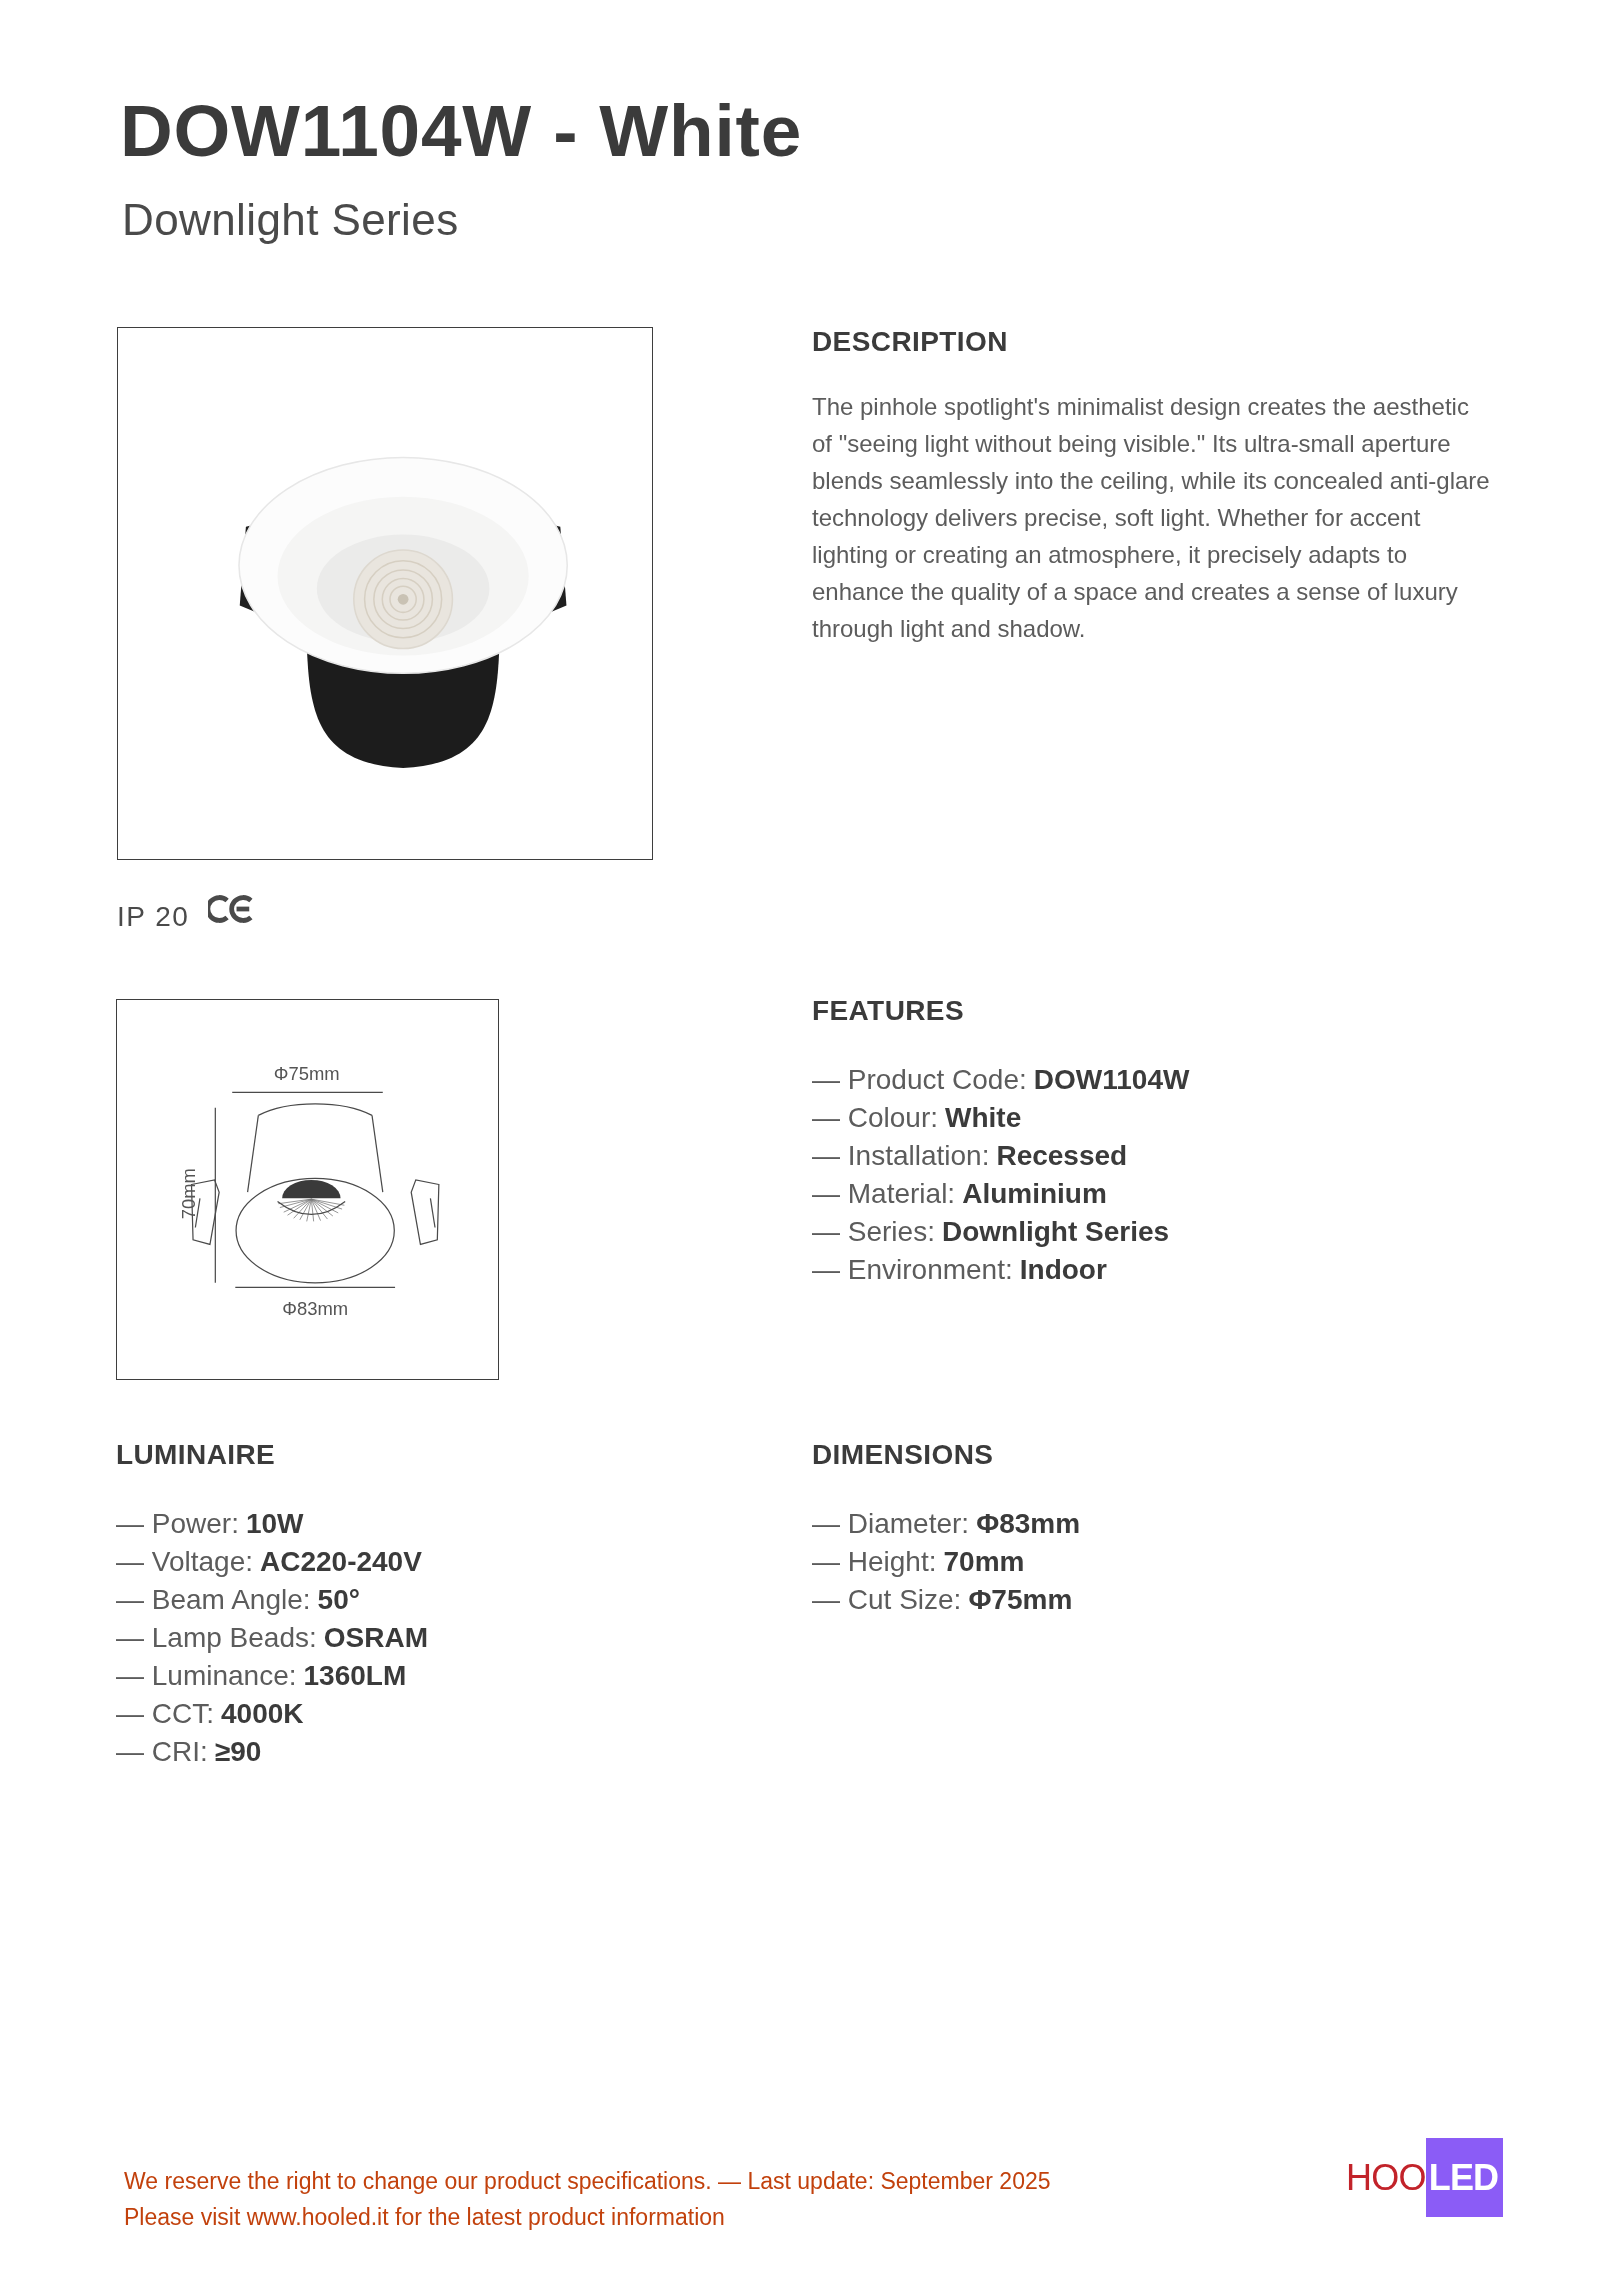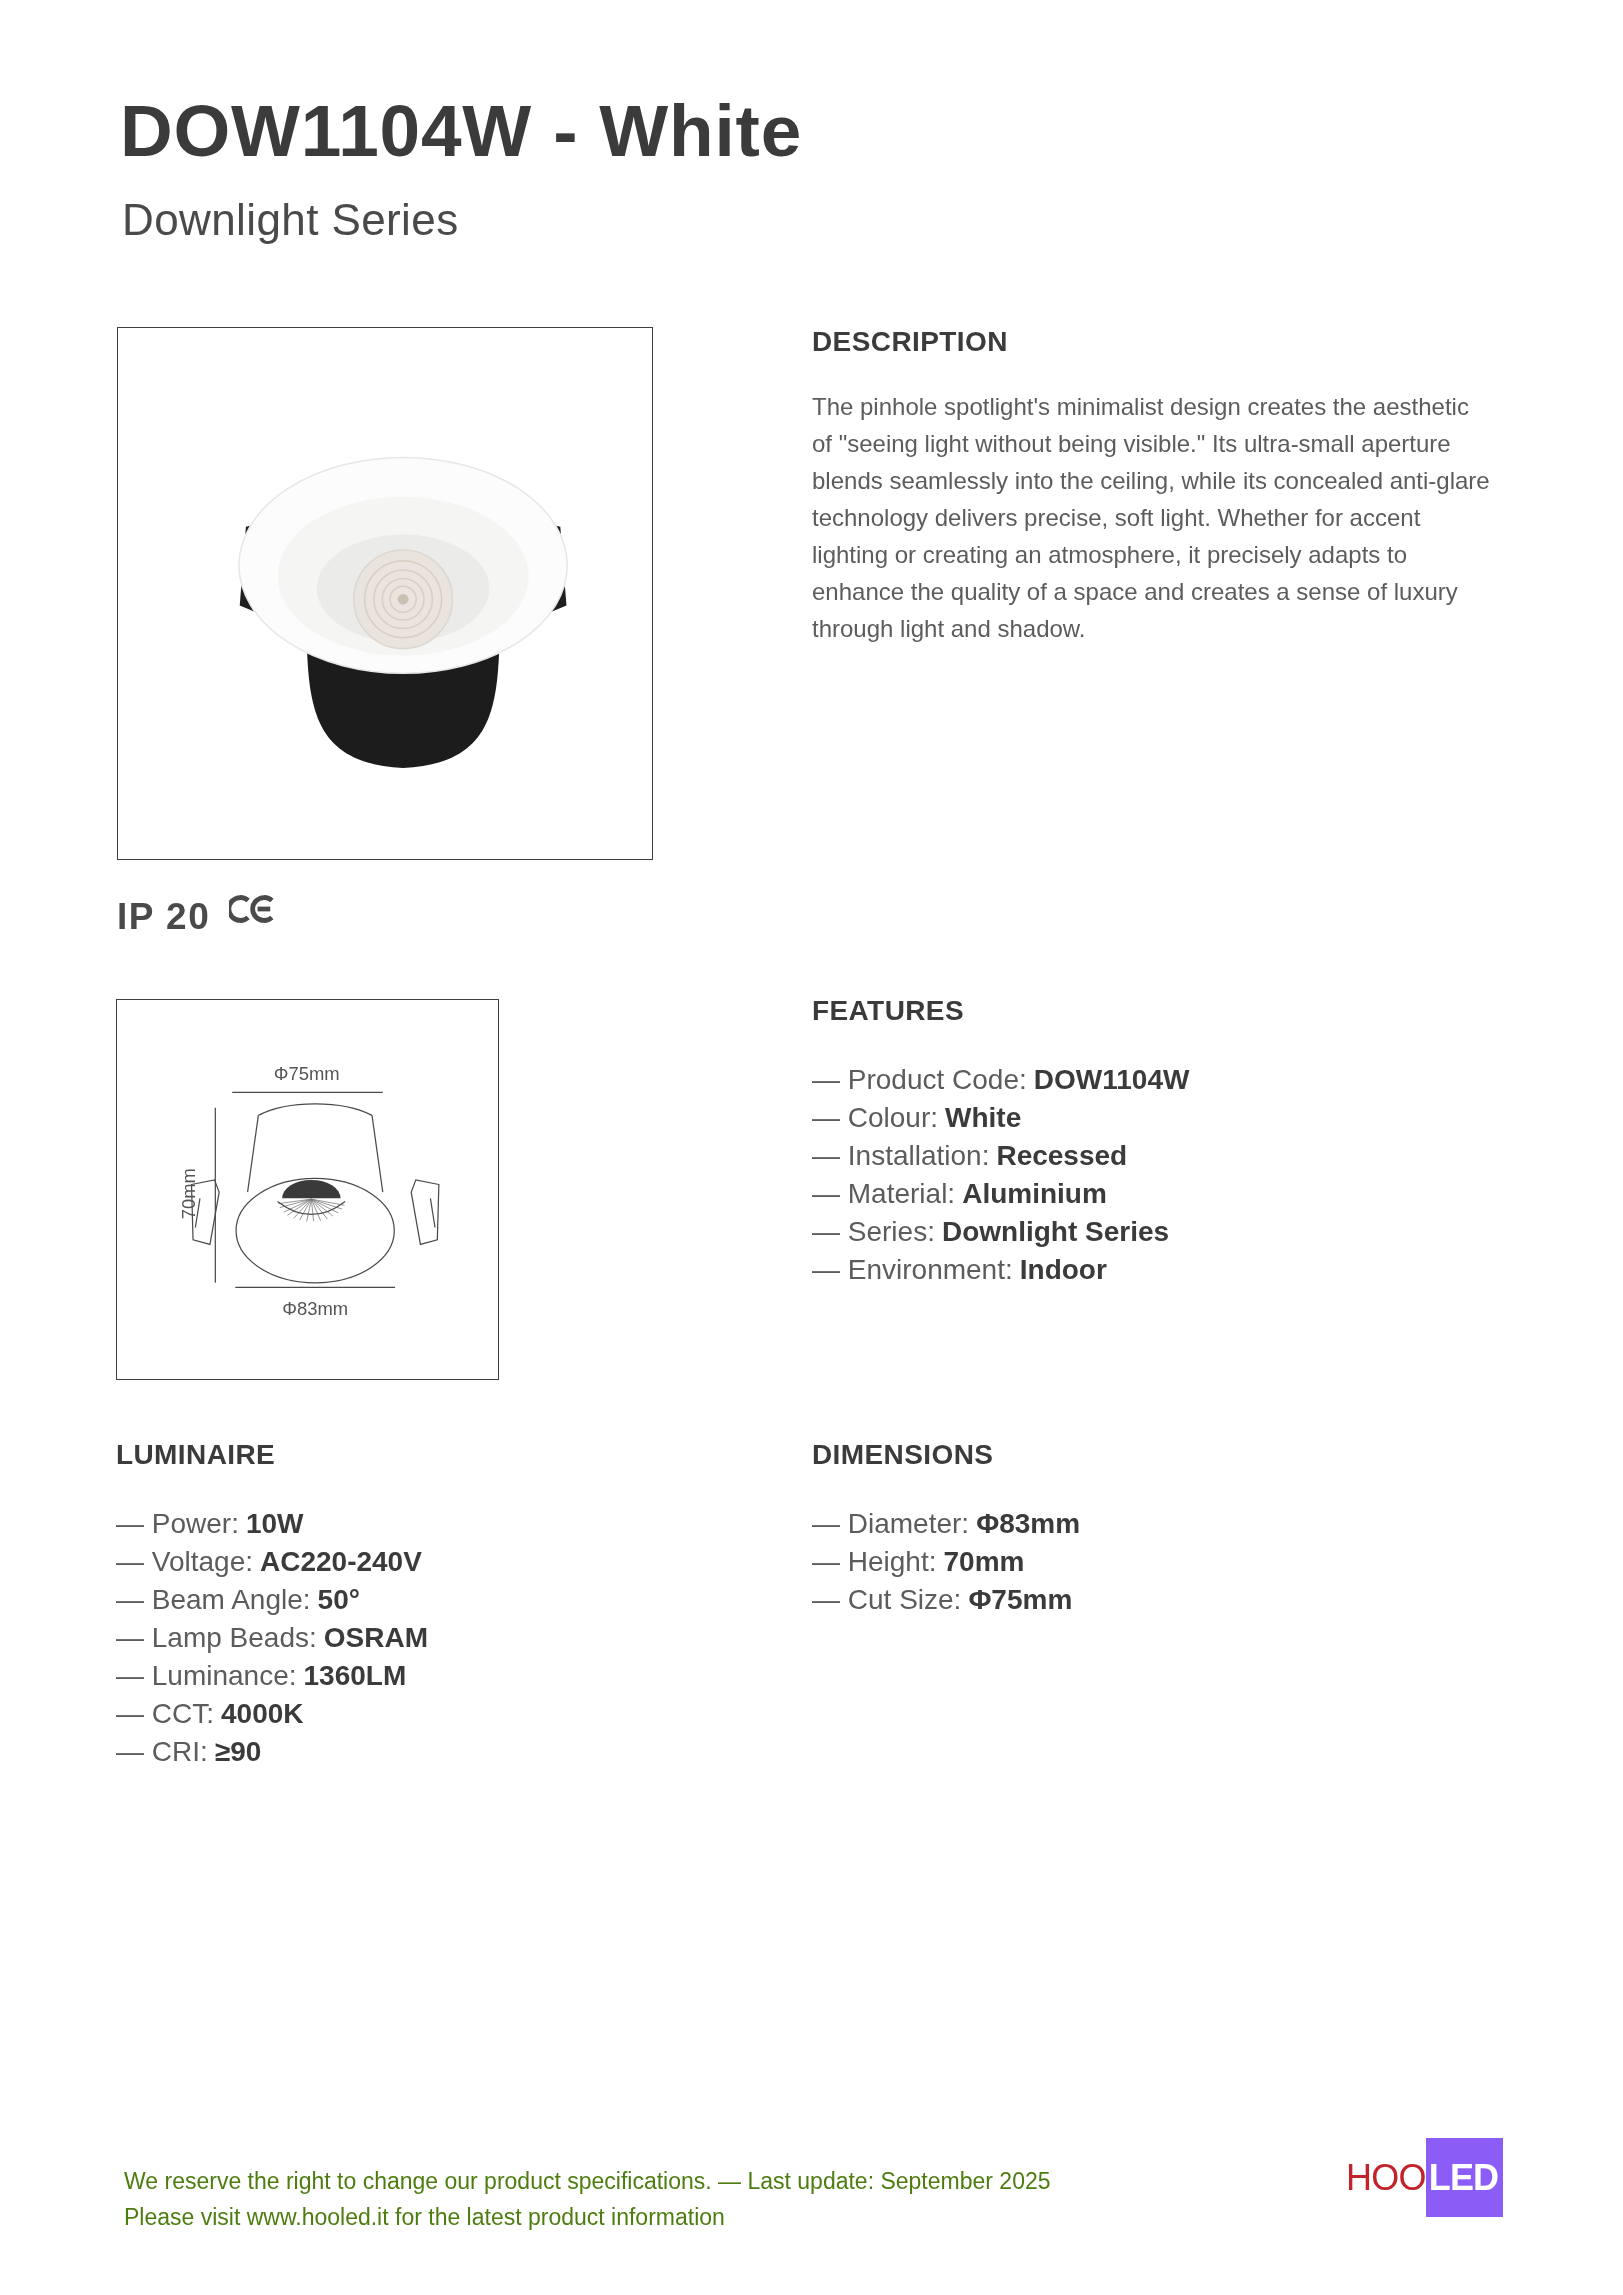--- a/index.html
+++ b/index.html
@@ -16,21 +16,21 @@
     font-size:44px;font-weight:400;color:#4a4a4a;letter-spacing:0.4px;
   }
   .photo-box{
     position:absolute;left:117px;top:327px;width:536px;height:533px;
     border:1.5px solid #3e3e3e;box-sizing:border-box;background:#fff;
   }
   .photo-box svg{width:100%;height:100%;display:block;}
   .ip-row{
     position:absolute;left:117px;top:889px;display:flex;align-items:center;gap:18.5px;height:40px;
   }
-  .ip-text{font-size:37px;font-weight:700;color:#4a4a4a;letter-spacing:1.5px;margin-top:15px;}
+  .ip-text{font-size:28px;font-weight:400;color:#4a4a4a;letter-spacing:1.5px;margin-top:15px;}
   .ce-svg{width:46px;height:32px;display:block;}
   .section-h{
     margin:0;font-size:28px;font-weight:700;color:#3b3b3b;letter-spacing:0.4px;line-height:34px;
   }
   .desc{position:absolute;left:812px;top:325px;width:699px;}
   .desc p{
     margin:29px 0 0;width:680px;font-size:24px;line-height:37px;color:#5c5c5c;
   }
   .drawing-box{
     position:absolute;left:116px;top:999px;width:383px;height:381px;
@@ -39,21 +39,21 @@
   .drawing-box svg{width:100%;height:100%;display:block;}
   .spec-block{position:absolute;}
   .features{left:812px;top:994px;}
   .luminaire{left:116px;top:1438px;}
   .dims{left:812px;top:1438px;}
   .spec-list{margin:33px 0 0;padding:0;list-style:none;}
   .spec{font-size:28px;line-height:38px;white-space:nowrap;}
   .spec-label{color:#5c5c5c;}
   .spec-value{color:#3b3b3b;font-weight:700;margin-left:7px;}
   .foot{
-    position:absolute;left:124px;top:2163px;font-size:23px;line-height:36px;color:#4d7c0f;
+    position:absolute;left:124px;top:2163px;font-size:23px;line-height:36px;color:#c2410c;
   }
   .logo{
     position:absolute;left:1346px;top:2138px;height:79px;display:flex;align-items:center;
   }
   .logo-hoo{
     color:#c2232a;font-size:36px;font-weight:400;letter-spacing:-0.8px;line-height:79px;
   }
   .logo-box{
     width:77px;height:79px;background:#8b5cf6;display:flex;align-items:center;
   }

